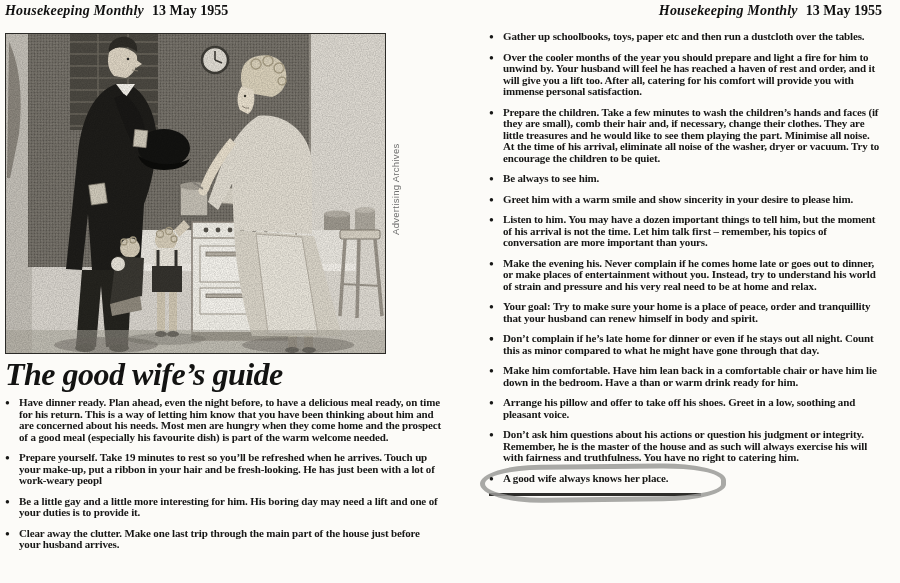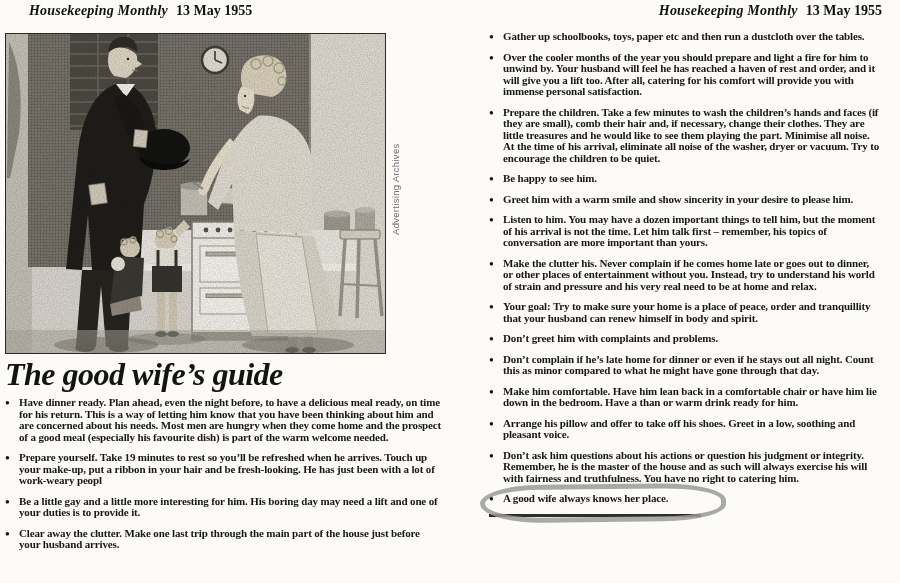--- a/index.html
+++ b/index.html
@@ -4,21 +4,21 @@
 <style>
   html,body{margin:0;padding:0;}
   body{
     width:900px;height:583px;overflow:hidden;position:relative;
     background:#fcfbf8;color:#181817;
     font-family:"Liberation Serif", serif;
   }
   .page{position:absolute;inset:0;}
   
   .masthead{position:absolute;top:3px;font-size:14px;font-weight:bold;white-space:nowrap;color:#111;}
-  .masthead .pub{font-style:italic;margin-right:8px;letter-spacing:.2px;margin-left:24px;}
+  .masthead .pub{font-style:italic;margin-right:8px;letter-spacing:.2px;}
   .masthead-left{left:5px;}
   .masthead-right{right:18px;}
   
   .col-left{position:absolute;left:5px;top:0;width:445px;}
   .figure{position:absolute;left:0;top:33px;width:379px;height:319px;border:1px solid #2b2a27;background:#d8d4cd;}
   .figure svg{display:block;width:100%;height:100%;}
   .credit{
     position:absolute;left:385px;top:35px;height:200px;
     writing-mode:vertical-rl;transform:rotate(180deg);
     font-family:"Liberation Sans", sans-serif;font-size:9.5px;color:#6d6d6d;letter-spacing:.3px;
@@ -230,26 +230,26 @@
         <li><span class="blt">●</span><span>Be a little gay and a little more interesting for him. His boring day may need a lift and one of your duties is to provide it.</span></li>
         <li><span class="blt">●</span><span>Clear away the clutter. Make one last trip through the main part of the house just before your husband arrives.</span></li>
       </ul>
   </div>
 
   <div class="col-right">
     <ul class="items" id="right-list">
         <li><span class="blt">●</span><span>Gather up schoolbooks, toys, paper etc and then run a dustcloth over the tables.</span></li>
         <li><span class="blt">●</span><span>Over the cooler months of the year you should prepare and light a fire for him to unwind by. Your husband will feel he has reached a haven of rest and order, and it will give you a lift too. After all, </span><span class="u">catering for his comfort will provide you with immense personal satisfaction.</span></li>
         <li><span class="blt">●</span><span>Prepare the children. Take a few minutes to wash the children’s hands and faces (if they are small), comb their hair and, if necessary, change their clothes. They are little treasures and he would like to see them playing the part. Minimise all noise. At the time of his arrival, eliminate all noise of the washer, dryer or vacuum. Try to encourage the children to be quiet.</span></li>
-        <li><span class="blt">●</span><span>Be happy to see him.</span></li>
+        <li><span class="blt">●</span><span>Be always to see him.</span></li>
         <li><span class="blt">●</span><span>Greet him with a warm smile and </span><span class="u">show sincerity in your desire to please him.</span></li>
         <li><span class="blt">●</span><span>Listen to him. You may have a dozen important things to tell him, but the moment of his arrival is not the time. Let him talk first – </span><span class="u">remember, his topics of conversation are more important than yours.</span></li>
-        <li><span class="blt">●</span><span>Make the clutter his. </span><span class="u">Never complain if he comes home late or goes out to dinner, or other places of entertainment without you.</span><span> Instead, try to understand his world of strain and pressure and his very real need to be at home and relax.</span></li>
+        <li><span class="blt">●</span><span>Make the evening his. </span><span class="u">Never complain if he comes home late or goes out to dinner, or make places of entertainment without you.</span><span> Instead, try to understand his world of strain and pressure and his very real need to be at home and relax.</span></li>
         <li><span class="blt">●</span><span>Your goal: Try to make sure your home is a place of peace, order and tranquillity that your husband can renew himself in body and spirit.</span></li>
-        <li><span class="blt">●</span><span>Don’t greet him with complaints and problems.</span></li>
+        <li><span class="blt">●</span></li>
         <li><span class="blt">●</span><span class="u">Don’t complain if he’s late home for dinner or even if he stays out all night.</span><span> Count this as minor compared to what he might have gone through that day.</span></li>
         <li><span class="blt">●</span><span>Make him comfortable. Have him lean back in a comfortable chair or have him lie down in the bedroom. </span><span class="u">Have a than or warm drink ready for him.</span></li>
         <li><span class="blt">●</span><span>Arrange his pillow and offer to take off his shoes. Greet in a low, soothing and pleasant voice.</span></li>
         <li><span class="blt">●</span><span class="u">Don’t ask him questions about his actions or question his judgment or</span><span> integrity. Remember, he is the master of the house and as such will always exercise his will with fairness and truthfulness. </span><span class="u">You have no right to catering him.</span></li>
         <li class="circled"><span class="ring"></span><span class="blt">●</span><span>A good wife always knows her place.</span></li>
       </ul>
     <div class="bottom-rule"></div>
   </div>
 
 </div>

